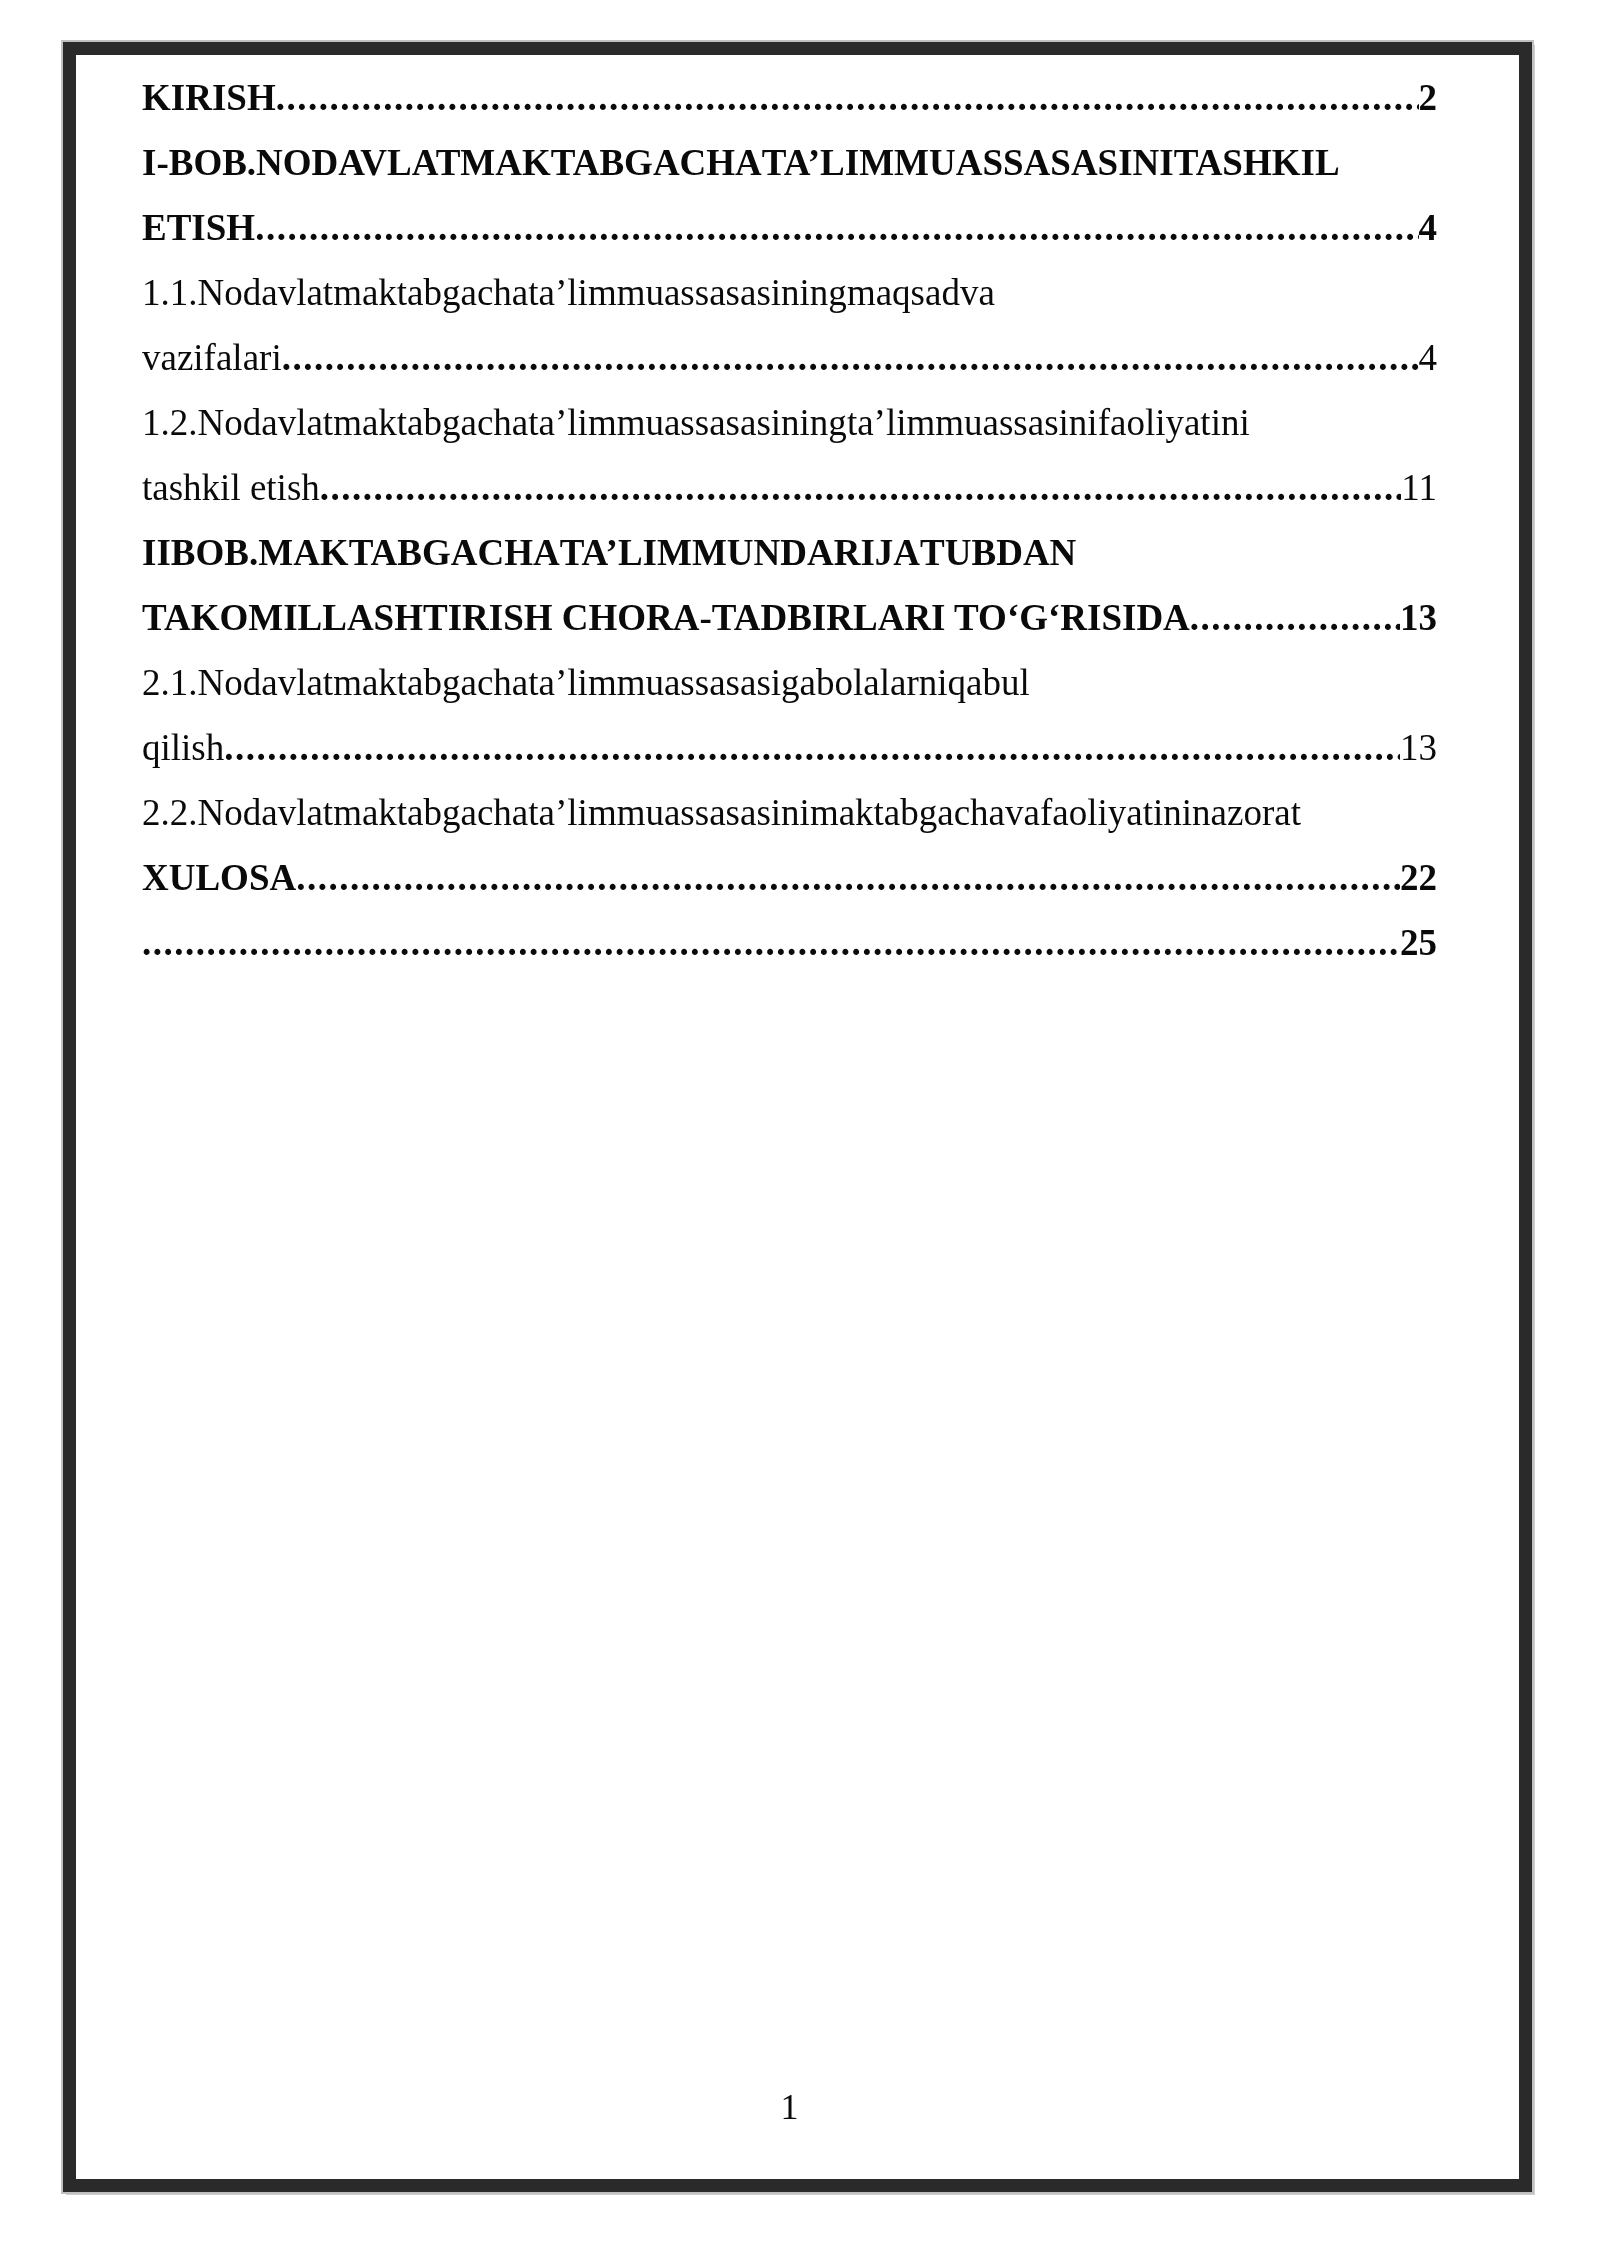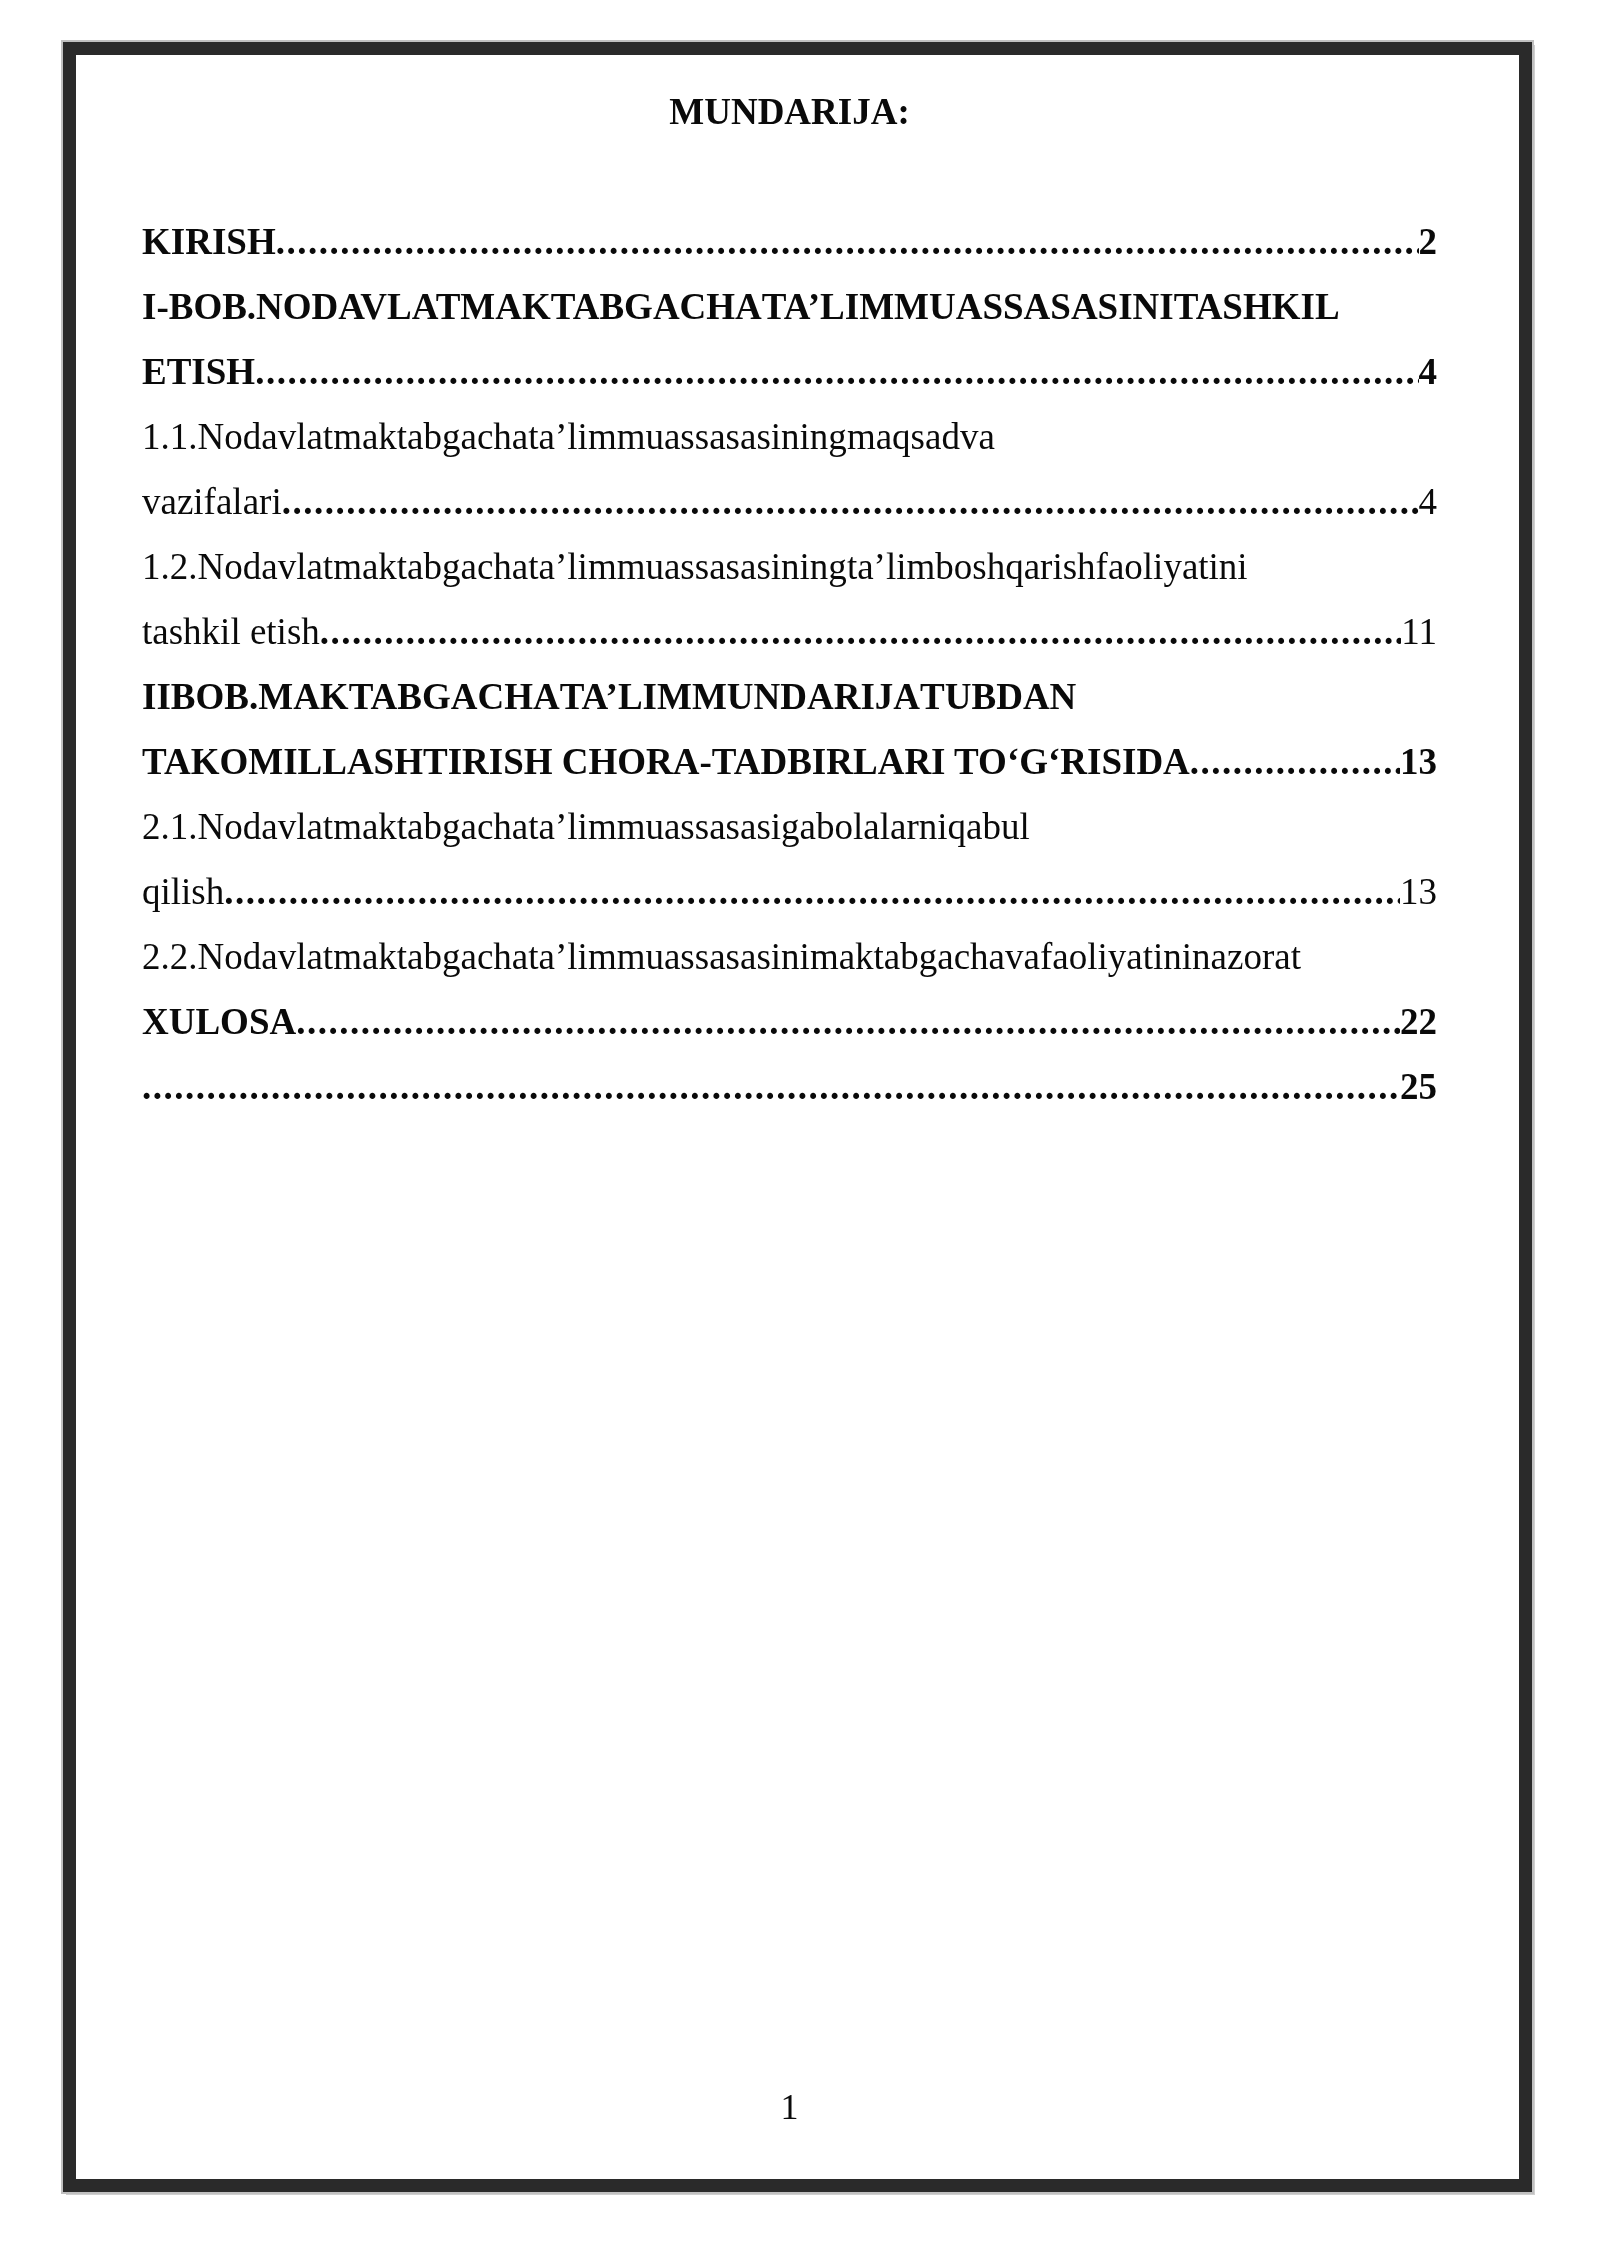--- a/index.html
+++ b/index.html
@@ -82,21 +82,20 @@
     line-height: 42px;
   }
 </style>
 </head>
 <body style="color: rgb(10, 10, 10);">
 
 <div class="frame" style="border-color: rgb(42, 42, 42);"></div>
 
 <div class="content">
 
-  <div class="toc-heading">MUNDARIJA:</div>
 
   <div class="toc" id="toc">
       <div class="toc-line leader bold">
         <span class="t">KIRISH</span>
         <span class="dots">....................................................................................................................................................................................................................................................................</span>
         <span class="pg">2</span>
       </div>
       <div class="toc-line justify bold">
         <span>I-BOB.</span>
         <span>NODAVLAT</span>
@@ -124,21 +123,21 @@
         <span class="dots">....................................................................................................................................................................................................................................................................</span>
         <span class="pg">4</span>
       </div>
       <div class="toc-line justify">
         <span>1.2.</span>
         <span>Nodavlat</span>
         <span>maktabgacha</span>
         <span>ta’lim</span>
         <span>muassasasining</span>
         <span>ta’lim</span>
-        <span>boshqarish</span>
+        <span>muassasini</span>
         <span>faoliyatini</span>
       </div>
       <div class="toc-line leader">
         <span class="t">tashkil etish</span>
         <span class="dots">....................................................................................................................................................................................................................................................................</span>
         <span class="pg">11</span>
       </div>
       <div class="toc-line justify bold">
         <span>II</span>
         <span>BOB.</span>

